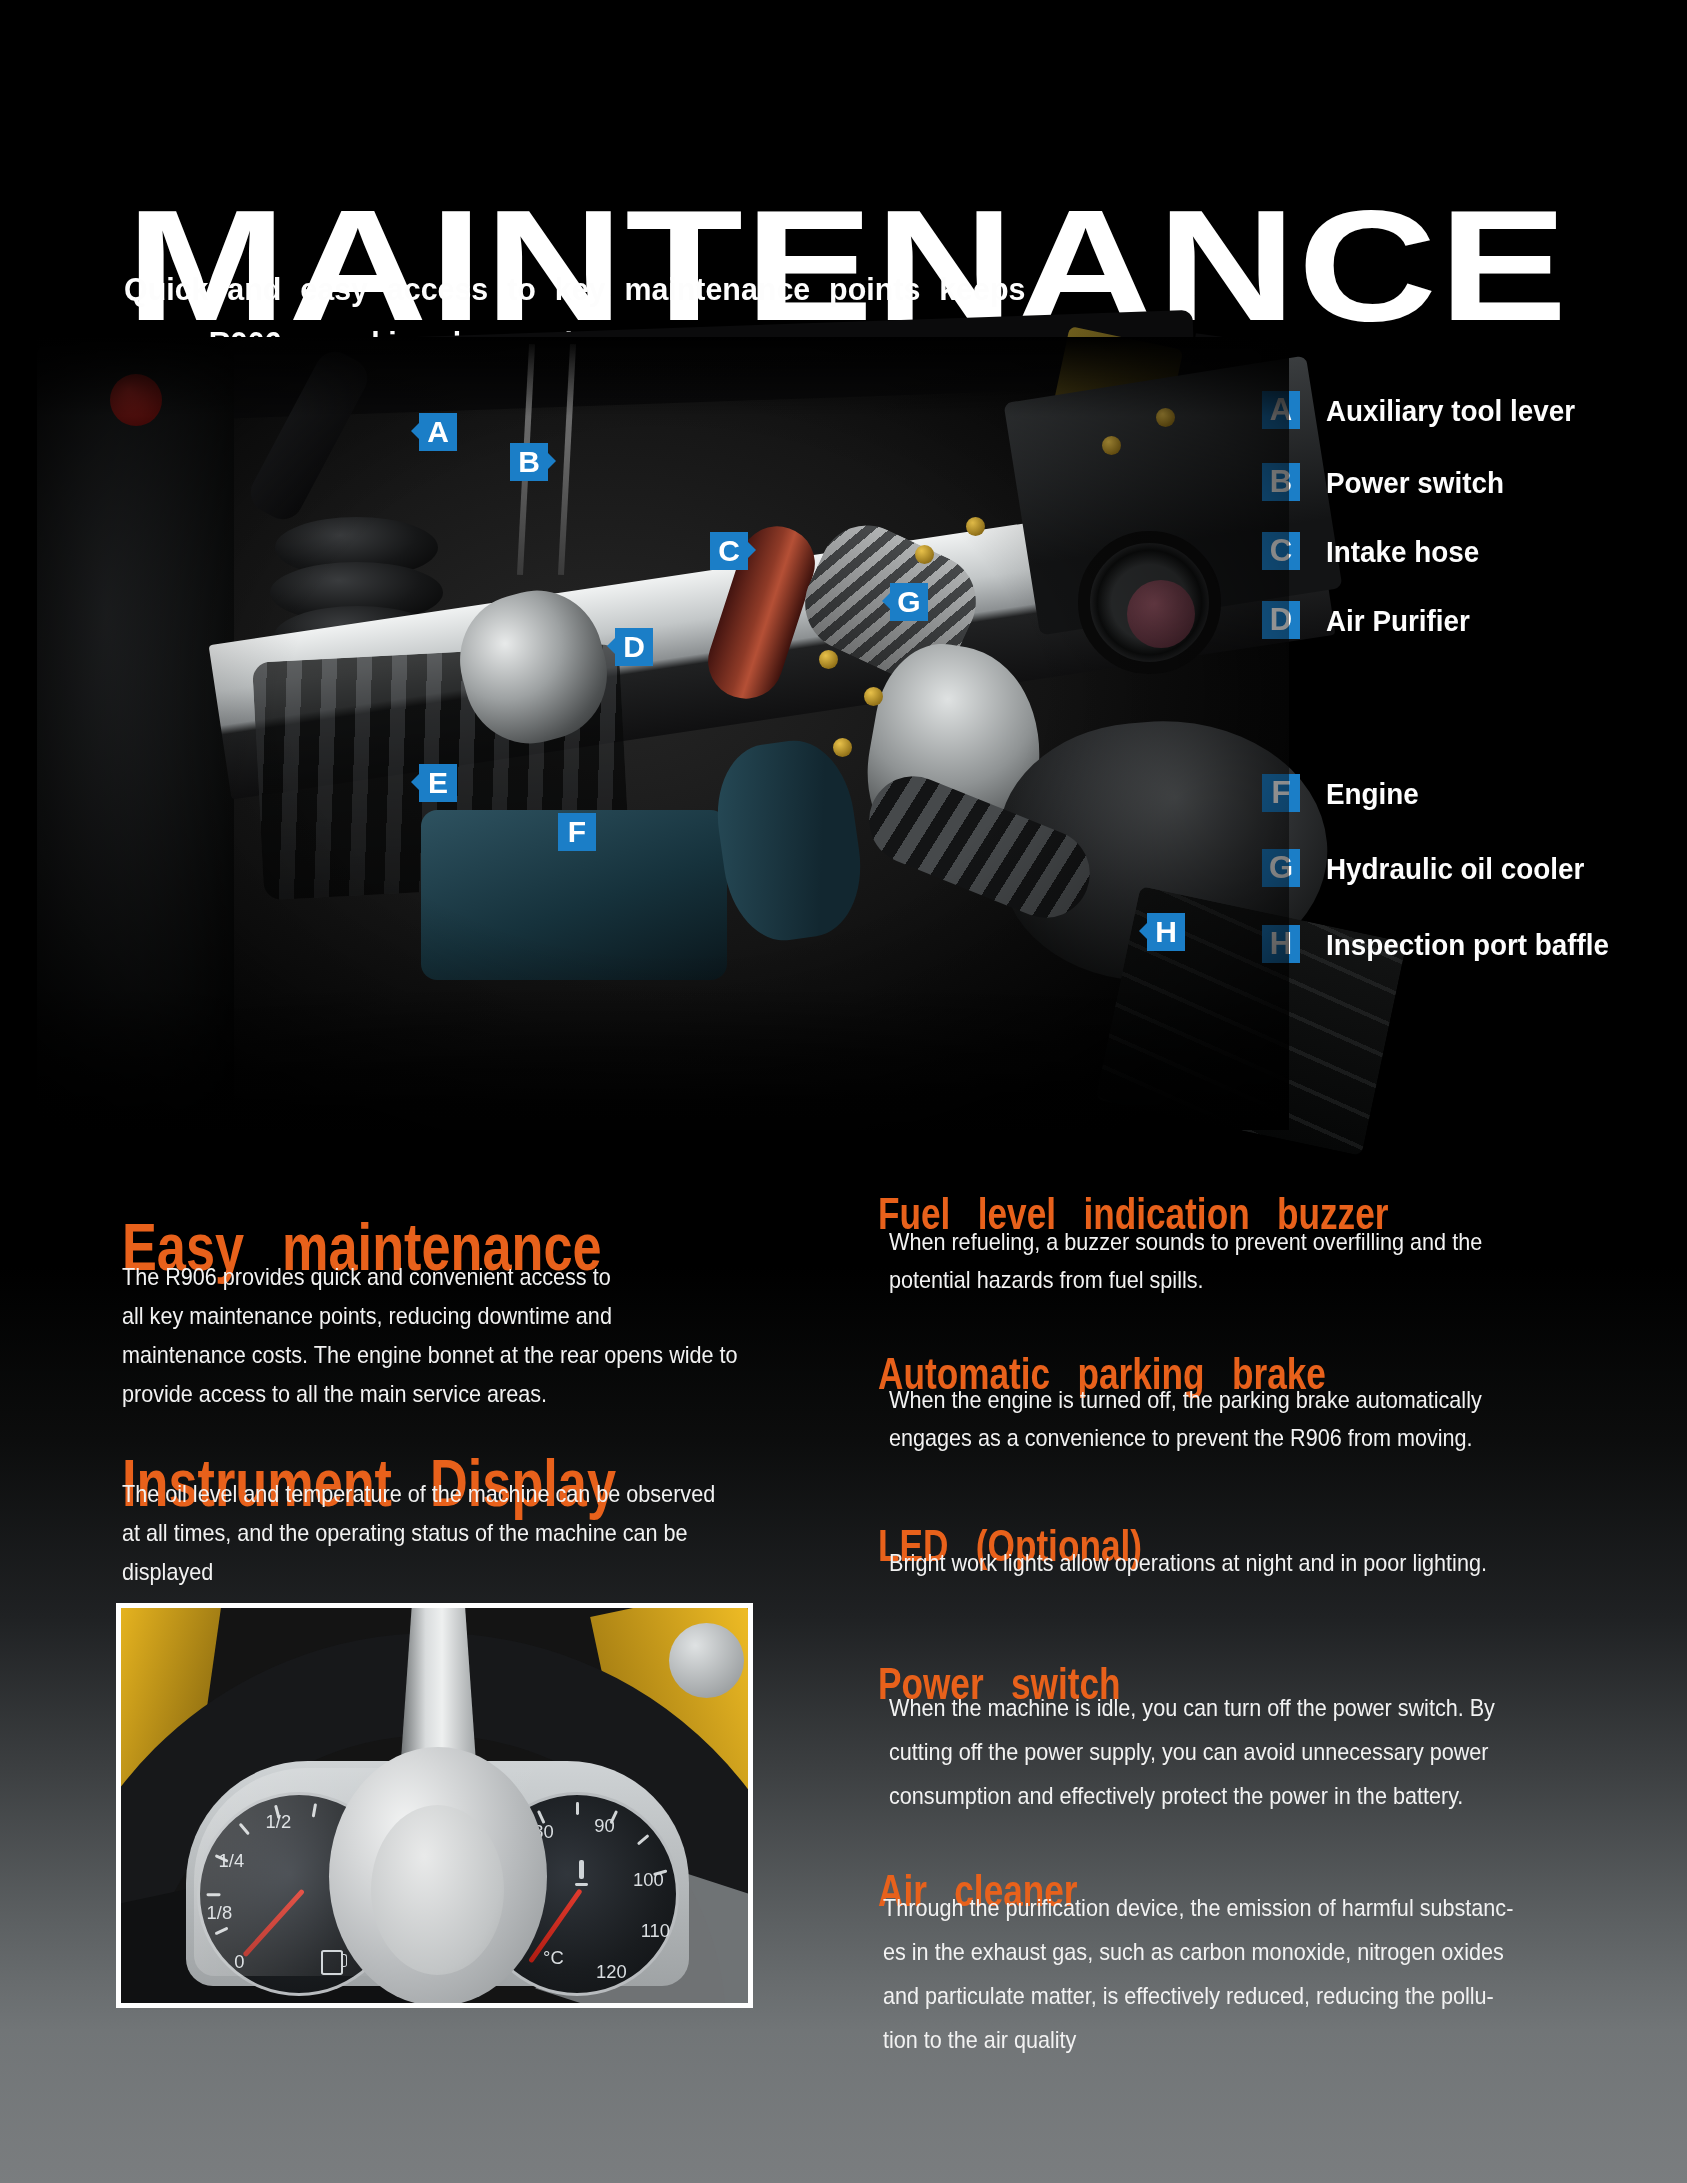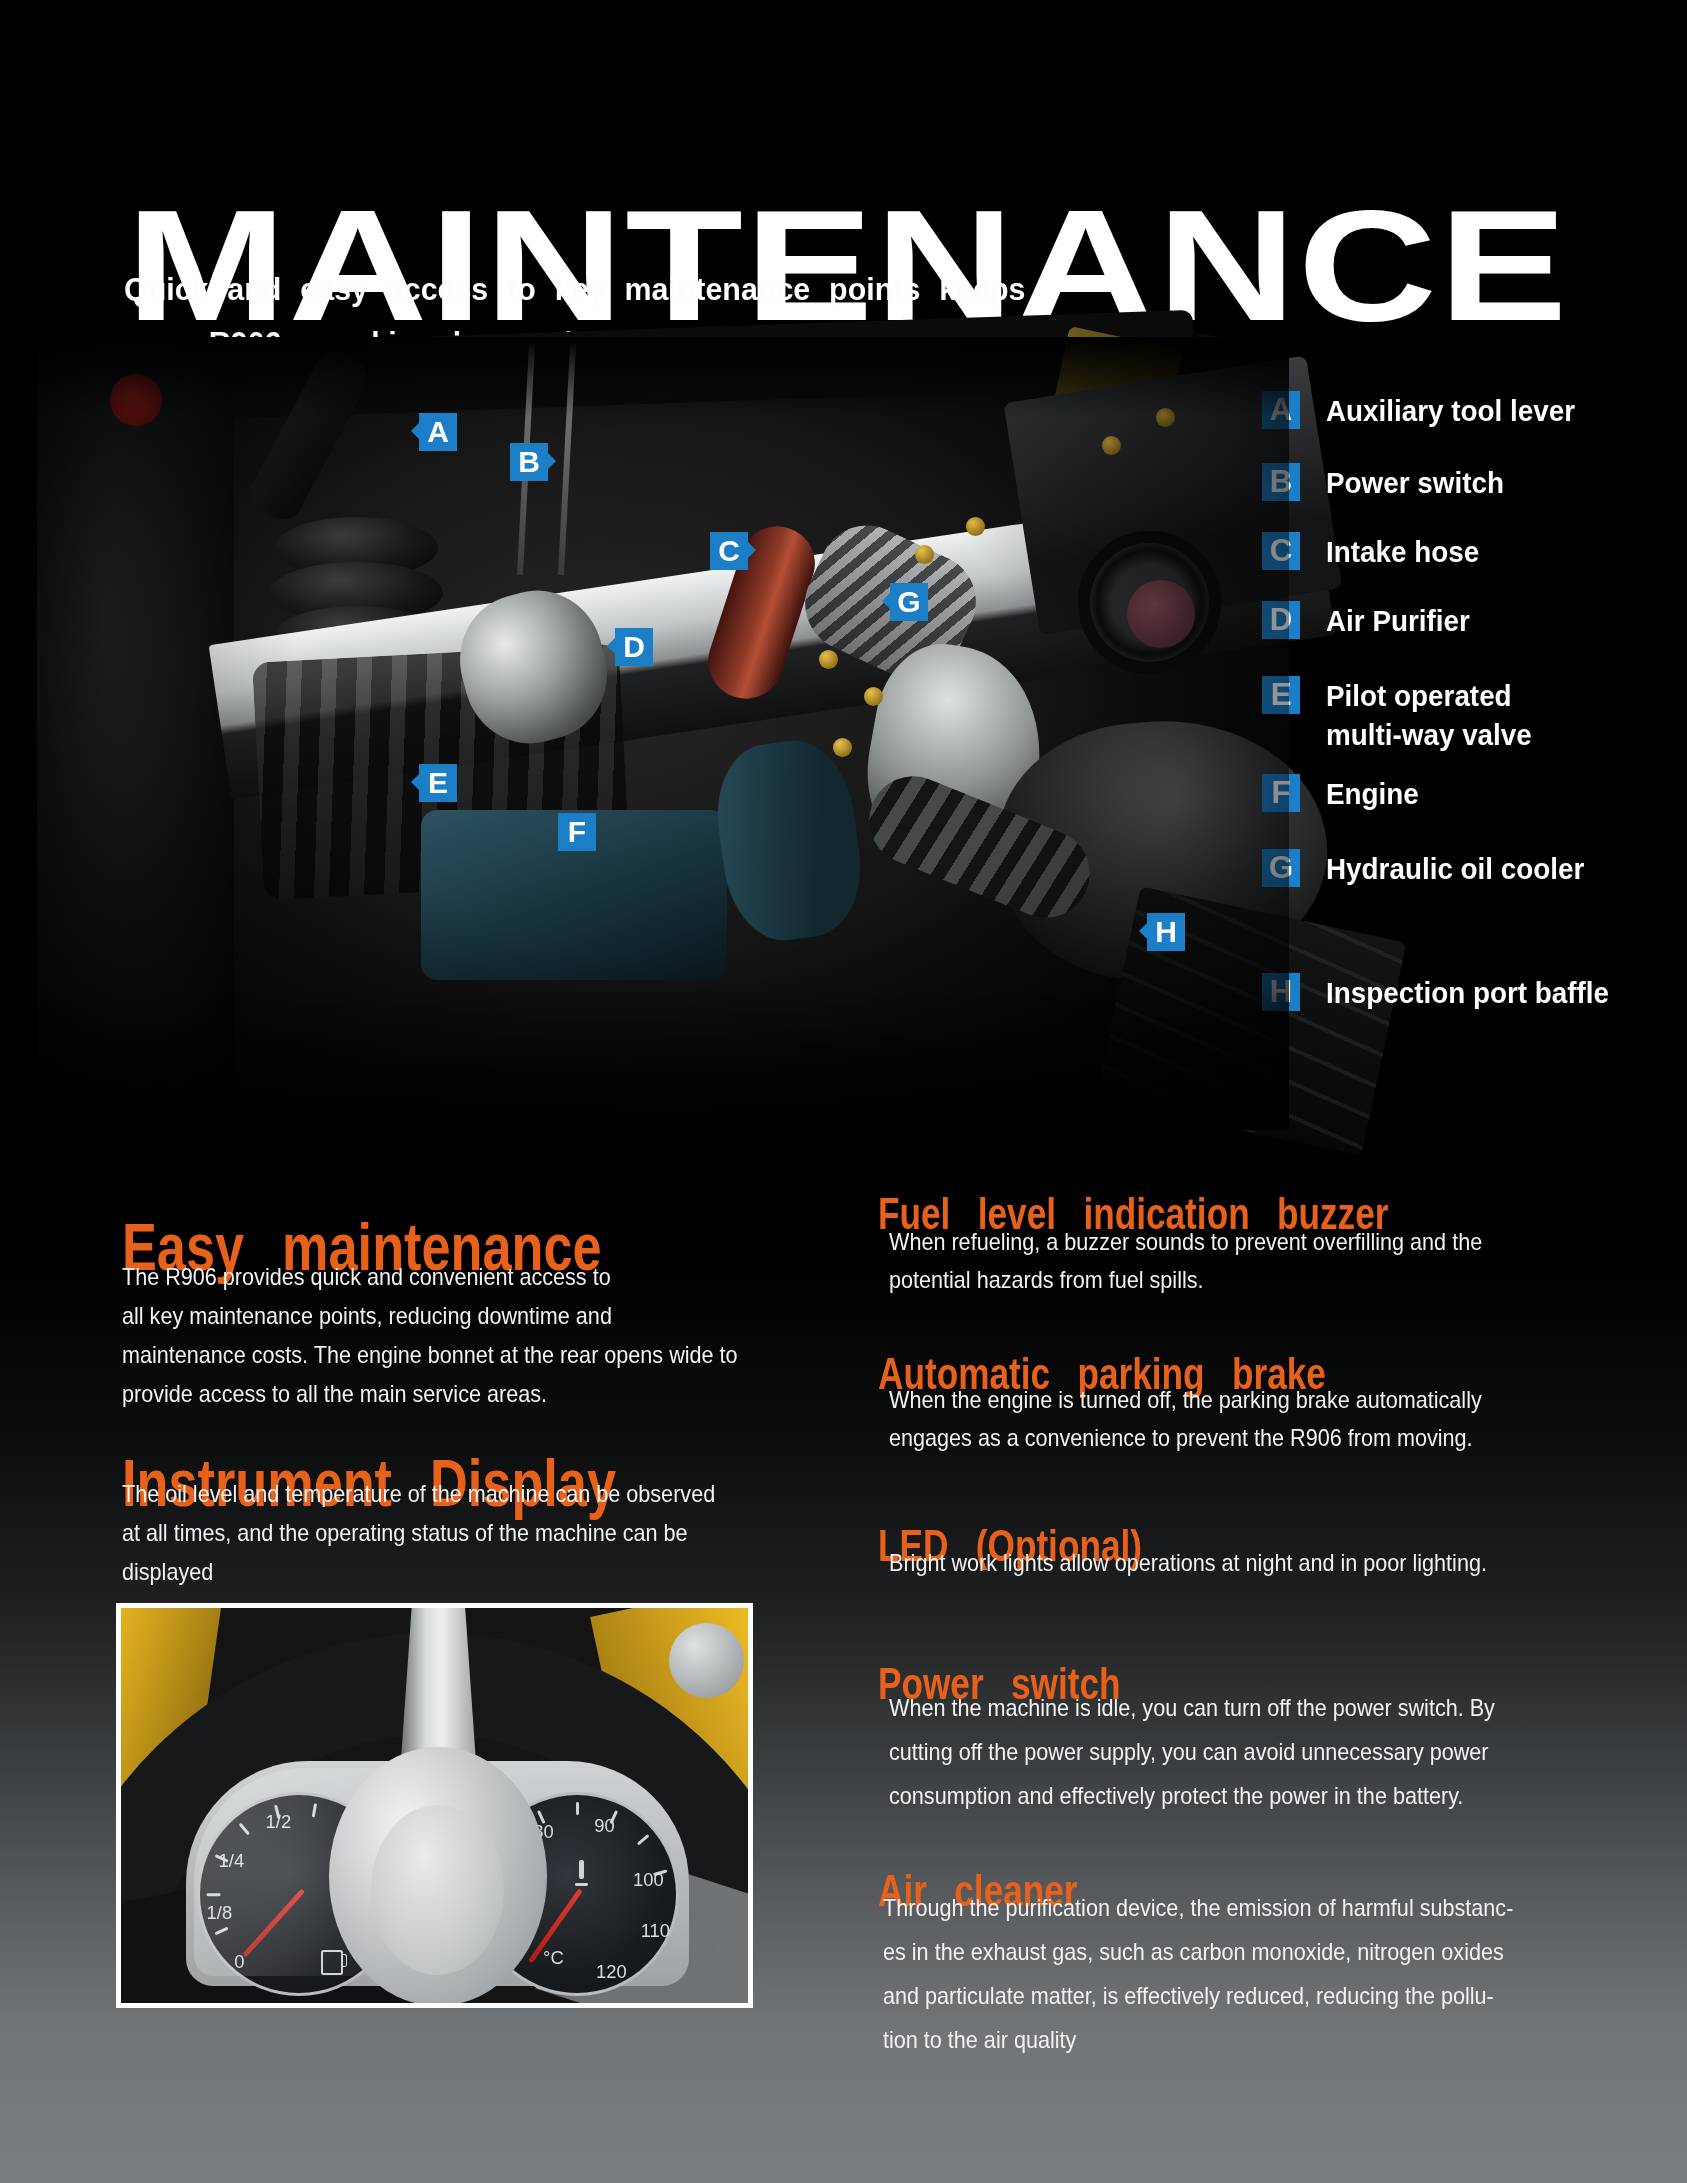--- a/index.html
+++ b/index.html
@@ -87,21 +87,21 @@
   .m-d{left:597px;top:310px;} .m-e{left:401px;top:446px;} .m-f{left:540px;top:495px;}
   .m-g{left:872px;top:265px;} .m-h{left:1129px;top:595px;}
 
   
   .legend-row{position:absolute;left:1262px;display:flex;gap:26px;align-items:flex-start;}
   .lg-key{width:38px;height:38px;background:#1b7ec7;flex:0 0 auto;display:flex;align-items:center;justify-content:center;
     font-size:31px;font-weight:800;color:#fff;}
   .lg-label{font-size:29px;font-weight:700;color:#fdfdfd;line-height:39px;padding-top:1.4px;
     transform:scaleX(0.96);transform-origin:left top;white-space:nowrap;}
   .lr-a{top:391px;justify-content:flex-end;} .lr-b{top:463px;} .lr-c{top:532px;} .lr-d{top:601px;justify-content:flex-end;}
-  .lr-e{top:676px;} .lr-f{top:774px;} .lr-g{top:849px;} .lr-h{top:925px;margin-top:48px;}
+  .lr-e{top:676px;} .lr-f{top:774px;} .lr-g{top:849px;} .lr-h{top:925px;}
 
   
   .h-big{position:absolute;left:122px;font-size:67px;font-weight:800;color:#e8611b;line-height:1;
     white-space:nowrap;word-spacing:.45em;transform:scaleX(0.78);transform-origin:left top;}
   .h-easy{top:1157px;} .h-instr{top:1393px;}
   .h-right{position:absolute;left:878px;font-size:44px;font-weight:800;color:#e8611b;line-height:1;
     white-space:nowrap;word-spacing:.5em;transform:scaleX(0.80);transform-origin:left top;}
   .hr-fuel{top:1148px;} .hr-auto{top:1308px;} .hr-led{top:1480px;} .hr-power{top:1618px;} .hr-air{top:1825px;}
   .body-block{position:absolute;font-size:24px;font-weight:400;color:#f2f2f2;
     transform:scaleX(0.90);transform-origin:left top;}
@@ -243,27 +243,20 @@
     <span class="lg-label">Power switch</span>
   </div>
   <div class="legend-row lr-c">
     <span class="lg-key">C</span>
     <span class="lg-label">Intake hose</span>
   </div>
   <div class="legend-row lr-d">
     <span class="lg-key">D</span>
     <span class="lg-label">Air Purifier</span>
   </div>
-  <div class="legend-row lr-e">
-    <span class="lg-key">E</span>
-    <span class="lg-label">
-      <span style="display:block">Pilot operated</span>
-      <span style="display:block">multi-way valve</span>
-    </span>
-  </div>
   <div class="legend-row lr-f">
     <span class="lg-key">F</span>
     <span class="lg-label">Engine</span>
   </div>
   <div class="legend-row lr-g">
     <span class="lg-key">G</span>
     <span class="lg-label">Hydraulic oil cooler</span>
   </div>
   <div class="legend-row lr-h">
     <span class="lg-key">H</span>

